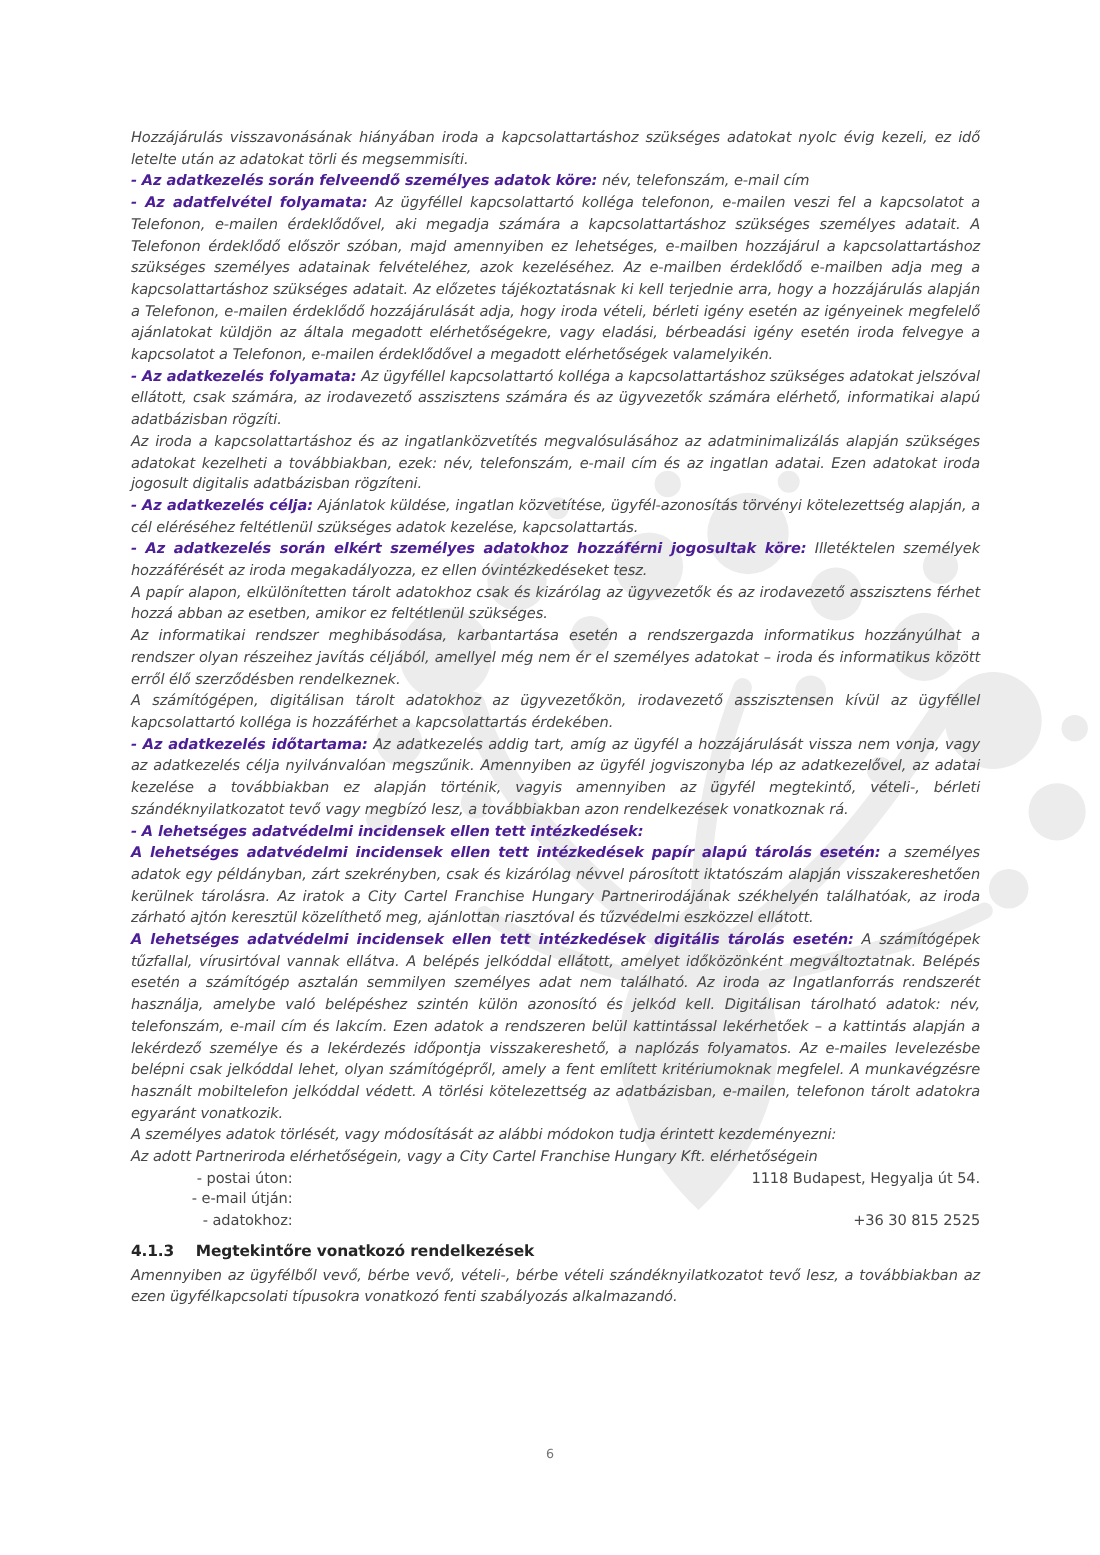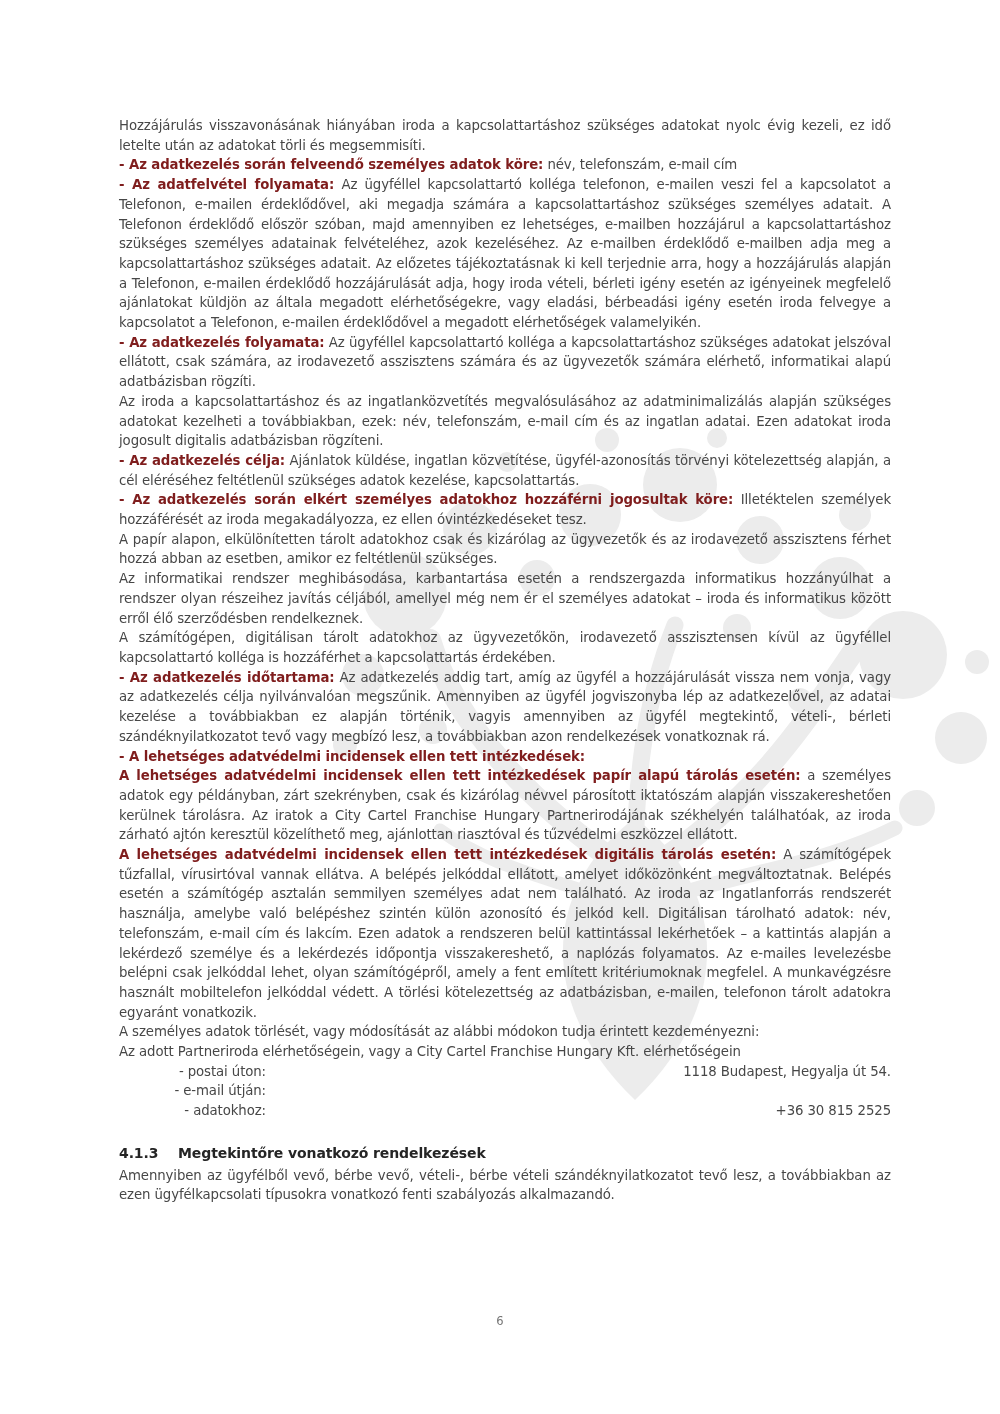--- a/index.html
+++ b/index.html
@@ -23,31 +23,31 @@
   main {
     position: absolute;
     left: 119px; top: 116px;
     width: 772px;
     z-index: 1;
     color: #474747;
     font-size: 13.3px;
     line-height: 19.7px;
     letter-spacing: -0.1px;
   }
-  .block { margin: 0; text-align: justify; }
-  .block strong, .bold { color: #7f1d1d; font-weight: bold; }
+  .block { margin: 0; text-align: justify; font-style: italic; }
+  .block strong, .bold { color: #4c1d95; font-weight: bold; }
 
   .contact-list { margin: 0; }
   .contact-row { display: flex; text-align: right; }
   .contact-label { width: 147px; flex: 0 0 147px; }
   .contact-value { flex: 1; }
 
   .section-heading {
     display: flex;
-    margin-top: 23px;
+    margin-top: 8px;
     font-weight: bold;
     color: #252525;
     font-size: 14px;
   }
   .section-number { width: 59px; flex: 0 0 59px; }
   .section-body { margin: 2px 0 17px 0; text-align: justify; }
 
   .page-footer {
     position: absolute;
     left: 0; right: 0; top: 1314px;

